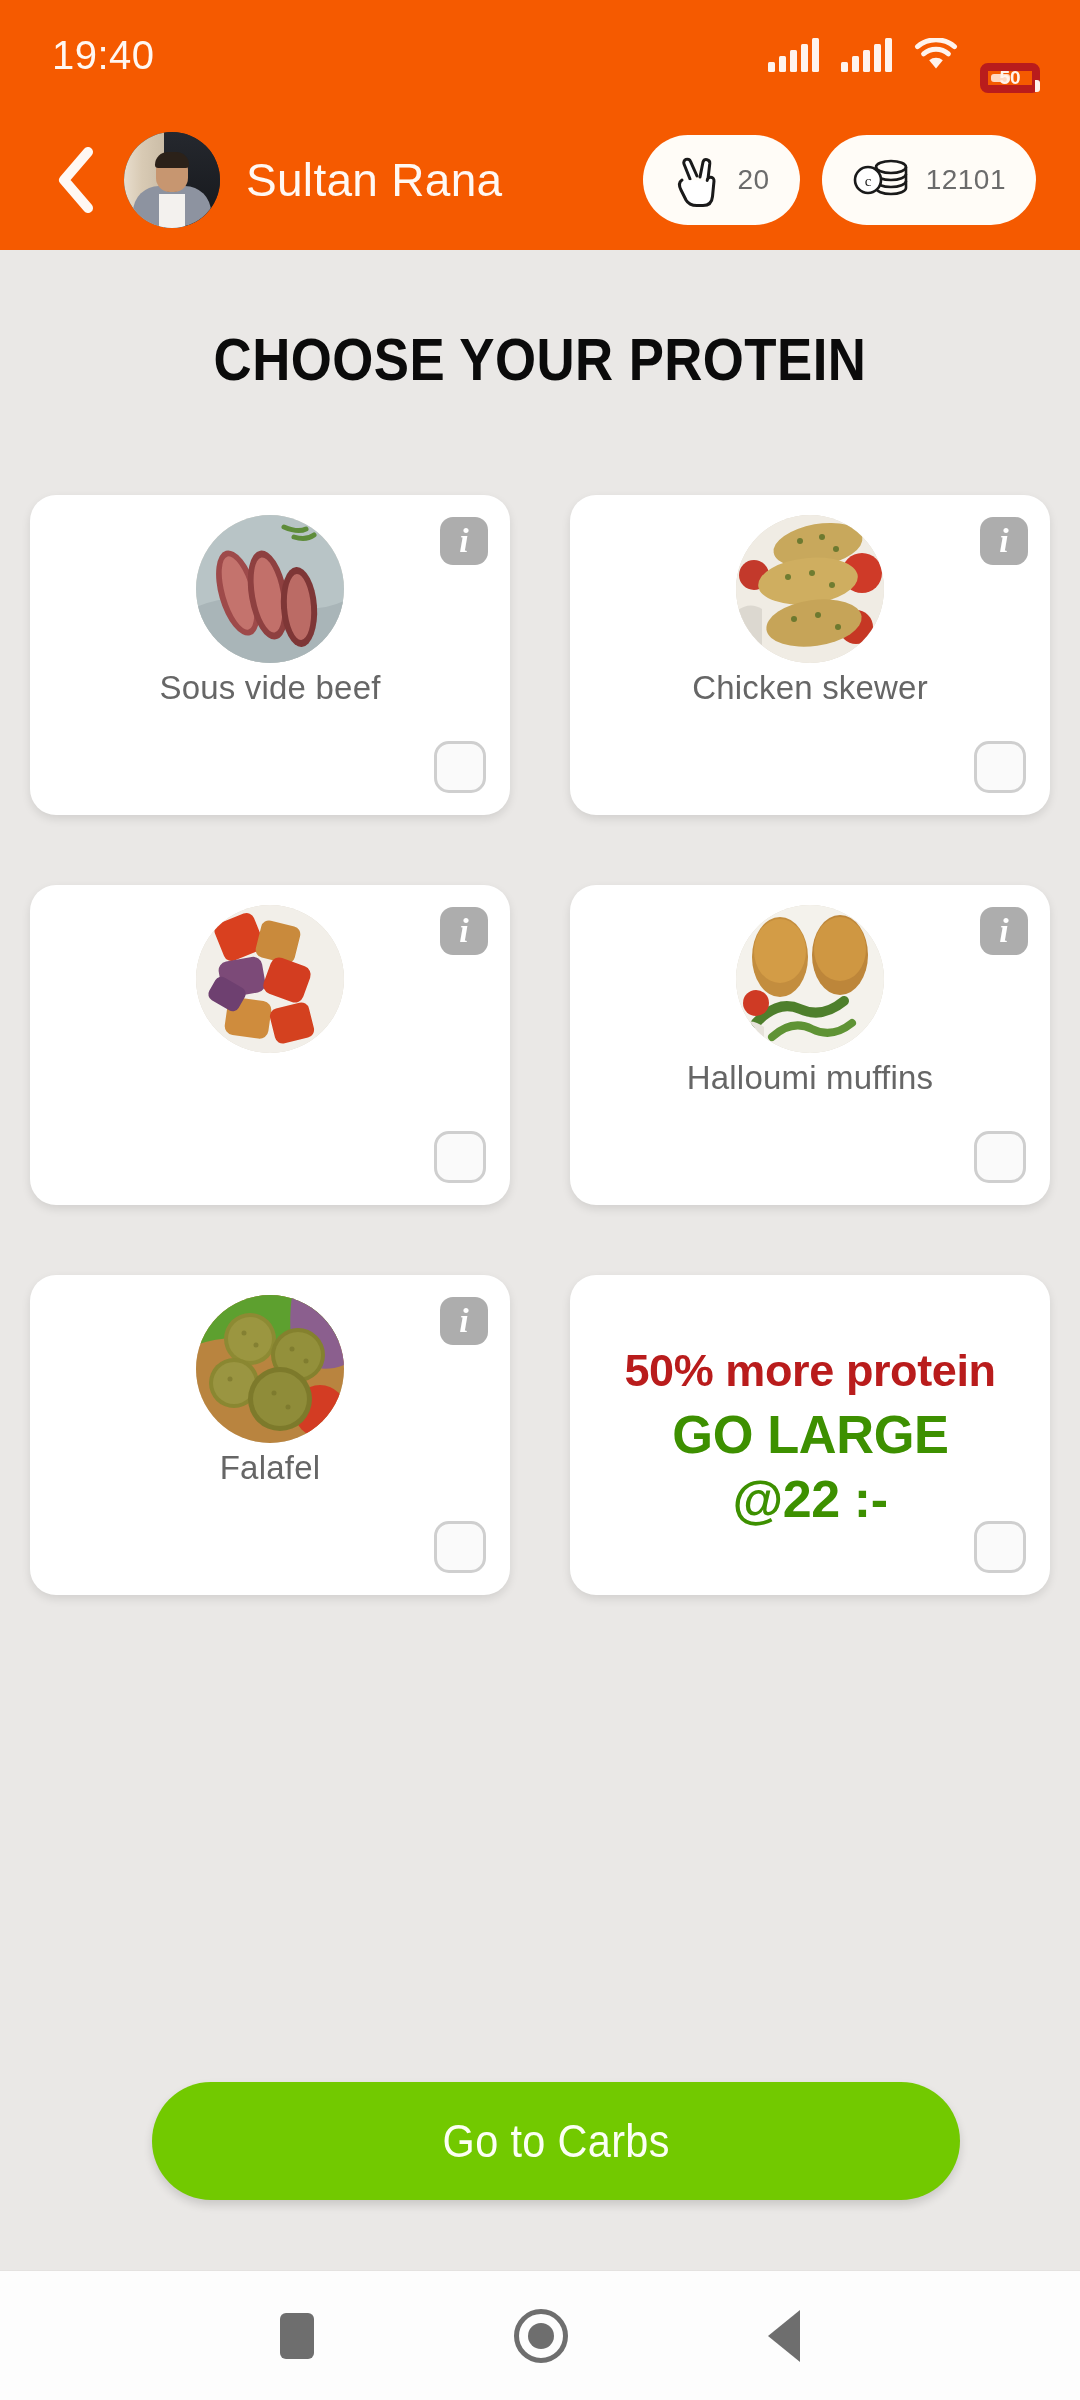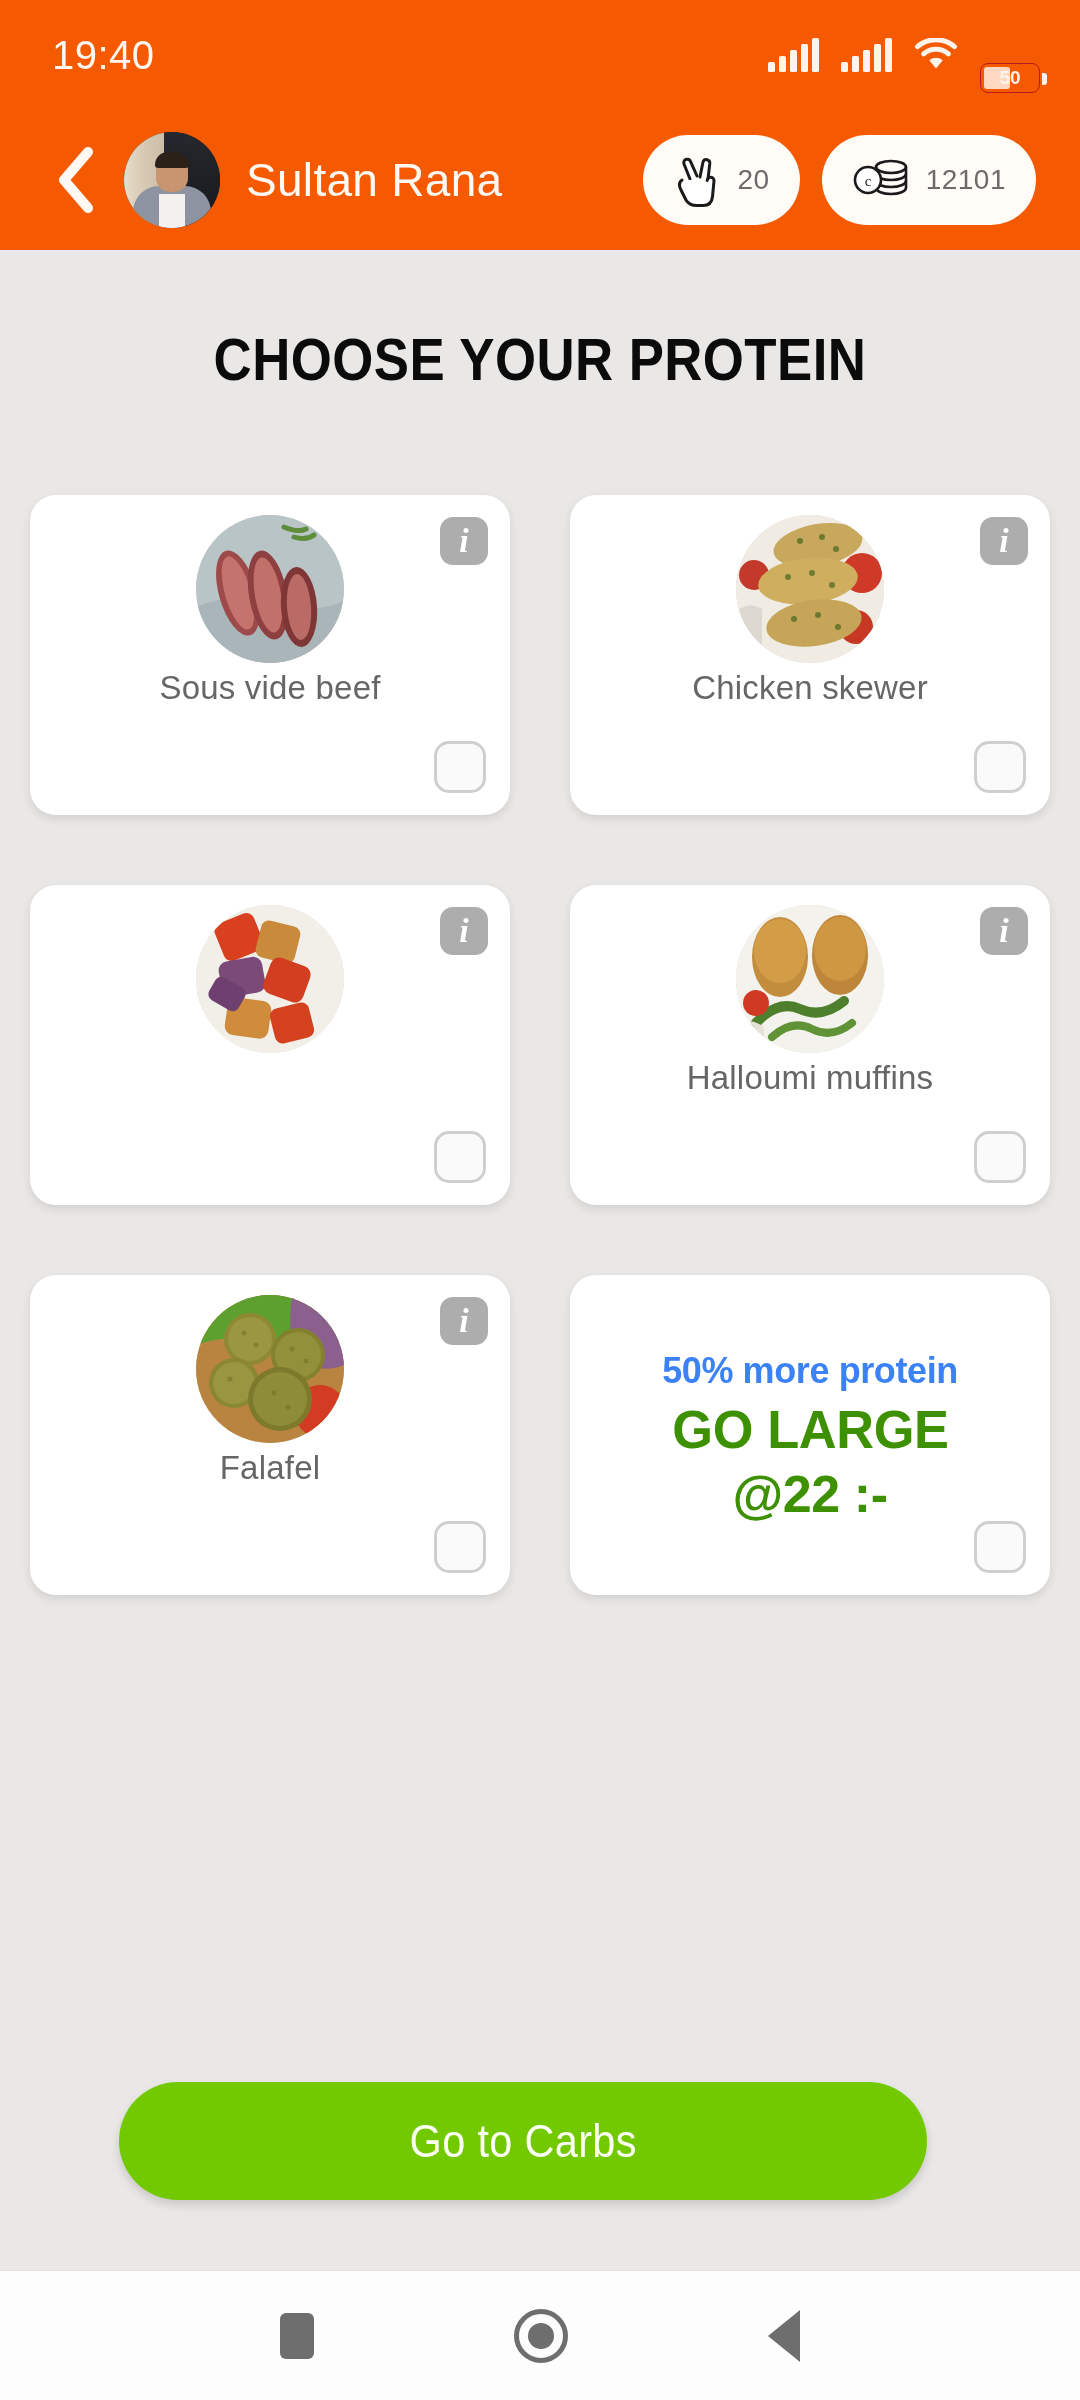--- a/index.html
+++ b/index.html
@@ -27,21 +27,21 @@
   .sig{ display:flex; align-items:flex-end; gap:4px; height:34px; }
   .sig i{ display:block; width:7px; background:#FFF3EC; border-radius:1.5px; }
   .sig i:nth-child(1){ height:10px; }
   .sig i:nth-child(2){ height:16px; }
   .sig i:nth-child(3){ height:22px; }
   .sig i:nth-child(4){ height:28px; }
   .sig i:nth-child(5){ height:34px; }
 
   .wifi{ width:44px; height:34px; position:relative; }
   .battery{
-    width:60px; height:30px; border:1px solid #b91c1c; border-radius:8px;
+    width:60px; height:30px; border:8px solid #b91c1c; border-radius:8px;
     position:relative; display:flex; align-items:center; padding:3px;margin-top:45px;
   }
   .battery::after{
     content:""; position:absolute; right:-8px; top:9px;
     width:5px; height:12px; background:#FFF3EC; border-radius:0 3px 3px 0;
   }
   .battery .fill{ height:100%; width:50%; background:#FFD8C2; border-radius:3px; }
   .battery .lvl{
     position:absolute; left:0; right:0; text-align:center;
     font-size:19px; font-weight:700; color:#FFF3EC; line-height:24px;
@@ -115,28 +115,28 @@
     display:flex; align-items:center; justify-content:center;
     font-family:"Liberation Serif", serif;
   }
   .check-box{
     position:absolute; bottom:22px; right:24px; width:52px; height:52px;
     border:3px solid #CFCFCF; border-radius:15px; background:#FAFAFA;
   }
 
   
   .promo{ justify-content:center; padding-top:4px; }
-  .promo .l1{ font-size:36px; font-weight:700; color:#3b82f6; letter-spacing:-.4px; }
+  .promo .l1{ font-size:45px; font-weight:700; color:#b91c1c; letter-spacing:-.4px; }
   .promo .l2{ font-size:54px; font-weight:700; color:#3D9000; letter-spacing:-.4px;
     margin-top:6px; transform:scaleX(.97); }
   .promo .l3{ font-size:52px; font-weight:700; color:#3D9000; letter-spacing:-.4px; margin-top:4px; }
 
   
   .cta{
-    position:absolute; left:119px; top:2082px; width:808px; height:118px;
+    position:absolute; left:152px; top:2082px; width:808px; height:118px;
     background:#72C900; border-radius:60px; box-shadow:0 5px 10px rgba(0,0,0,.14);
     display:flex; align-items:center; justify-content:center;
   }
   .cta span{
     color:#FCFFF4; font-size:46px; letter-spacing:.4px; transform:scaleX(.9);
   }
 
   
   .navbar{
     position:absolute; bottom:0; left:0; width:1080px; height:130px;

